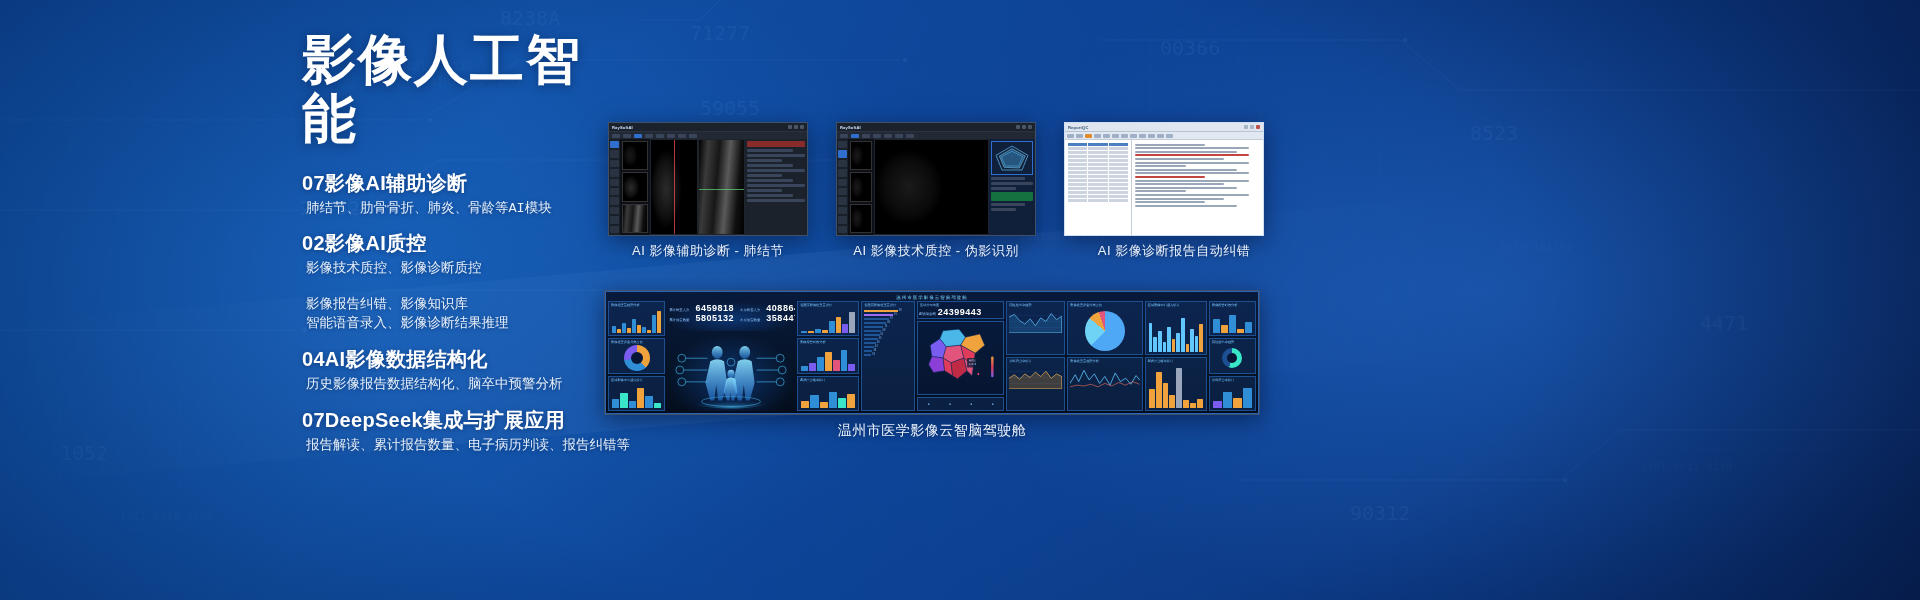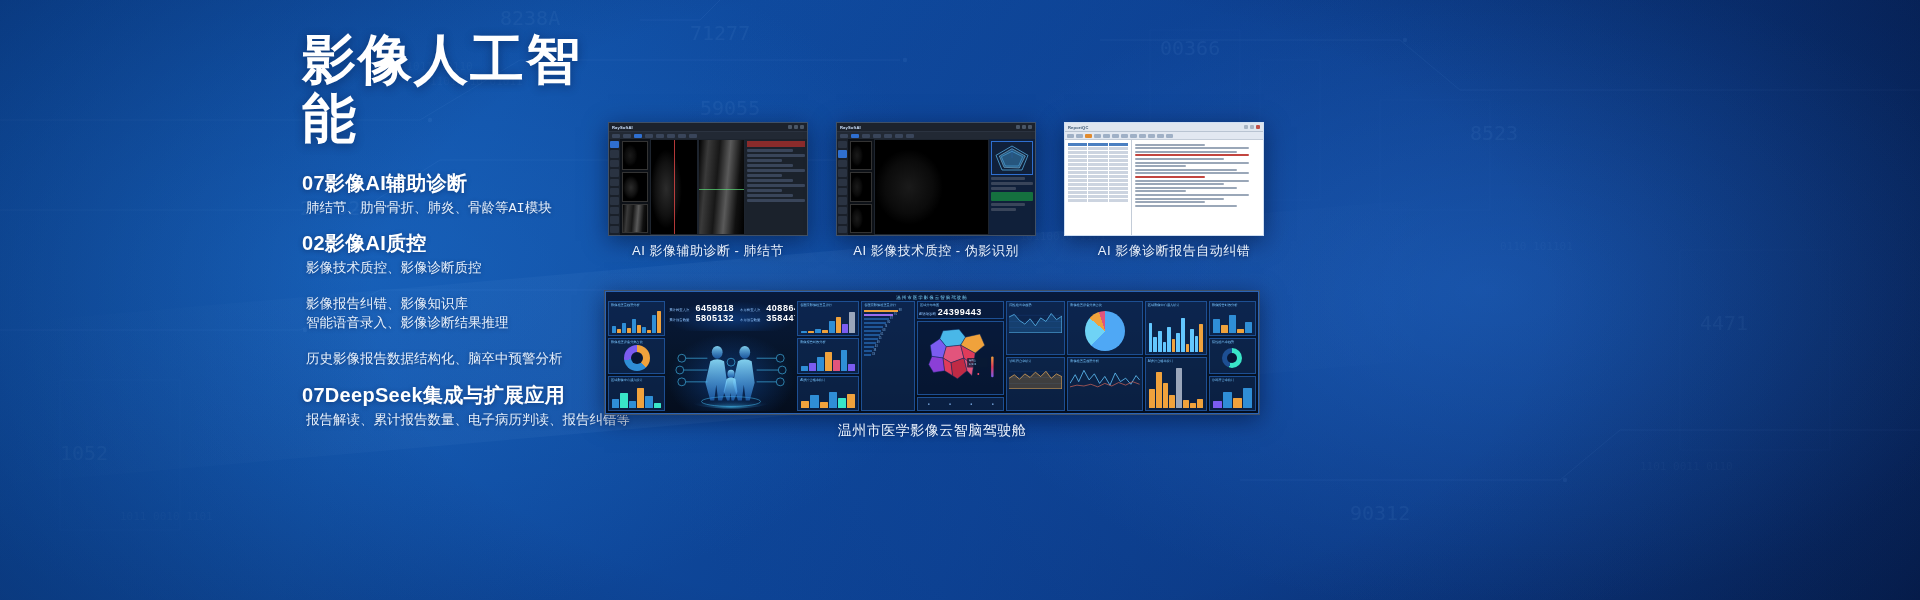--- a/index.html
+++ b/index.html
@@ -272,20 +272,21 @@
     </div>
 
     <div class="feature">
       <div class="feature-desc">
         <div>影像报告纠错、影像知识库</div>
         <div>智能语音录入、影像诊断结果推理</div>
       </div>
     </div>
 
     <div class="feature">
+      <div class="feature-head"><span>04</span><span>AI影像数据结构化</span></div>
       <div class="feature-desc">
         <div>历史影像报告数据结构化、脑卒中预警分析</div>
       </div>
     </div>
 
     <div class="feature">
       <div class="feature-head"><span>07</span><span>DeepSeek集成与扩展应用</span></div>
       <div class="feature-desc">
         <div>报告解读、累计报告数量、电子病历判读、报告纠错等</div>
       </div>

